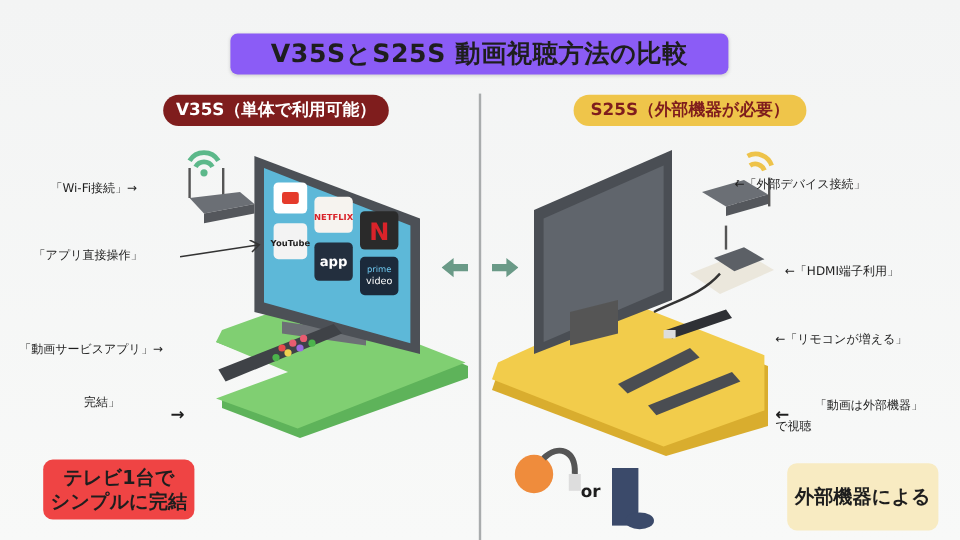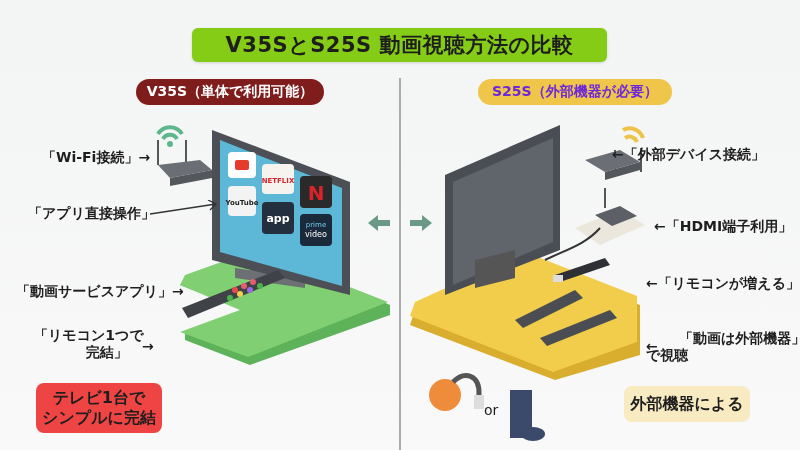--- a/index.html
+++ b/index.html
@@ -1,26 +1,26 @@
 <!DOCTYPE html>
 <html><head>
 <meta charset="utf-8">
 <style>
 *{box-sizing:border-box;margin:0;padding:0}
 body{width:800px;height:450px;overflow:hidden;background:linear-gradient(#f3f4f4,#f8f9f8);font-family:"DejaVu Sans","Liberation Sans",sans-serif;position:relative;color:#1e1e1e}
 .abs{position:absolute}
-.title{left:192px;top:28px;width:415px;height:34px;background:#84cc16;border-radius:6px;box-shadow:0 1px 3px rgba(0,0,0,.15);font-size:21px;font-weight:bold;display:flex;align-items:center;justify-content:center;letter-spacing:.5px}
+.title{left:192px;top:28px;width:415px;height:34px;background:#8b5cf6;border-radius:6px;box-shadow:0 1px 3px rgba(0,0,0,.15);font-size:21px;font-weight:bold;display:flex;align-items:center;justify-content:center;letter-spacing:.5px}
 .divider{left:399px;top:78px;width:2px;height:372px;background:#a9acad}
 .pill{height:26px;border-radius:13px;font-size:14px;font-weight:bold;display:flex;align-items:center;justify-content:center}
 .pill-l{left:136px;top:79px;width:188px;background:#7f1d1d;color:#fff}
-.pill-r{left:478px;top:79px;width:194px;background:#efc54a;color:#6d28d9}
-.lbl{font-size:14px;font-weight:bold;white-space:nowrap;line-height:17px}
+.pill-r{left:478px;top:79px;width:194px;background:#efc54a;color:#7f1d1d}
+.lbl{font-size:10px;font-weight:normal;white-space:nowrap;line-height:17px}
 .sum{border-radius:8px;font-size:16px;font-weight:bold;text-align:center;line-height:20px;display:flex;align-items:center;justify-content:center}
 .sum-l{left:36px;top:383px;width:126px;height:50px;background:#ef4444}
-.sum-r{left:624px;top:386px;width:126px;height:36px;background:#f8ebc2}
+.sum-r{left:656px;top:386px;width:126px;height:56px;background:#f8ebc2}
 </style>
 </head>
 <body>
 
 <div class="abs title">V35SとS25S 動画視聴方法の比較</div>
 <div class="abs divider"></div>
 
 <div class="abs pill pill-l">V35S（単体で利用可能）</div>
 <div class="abs pill pill-r">S25S（外部機器が必要）</div>
 
@@ -75,21 +75,20 @@
 </svg>
 
 <div class="abs lbl" style="left:42px;top:149px">「Wi-Fi接続」→</div>
 <div class="abs lbl" style="left:28px;top:205px">「アプリ直接操作」</div>
 <svg class="abs" style="left:150px;top:200px" width="70" height="20">
     <line x1="0" y1="14" x2="66" y2="4" stroke="#333" stroke-width="1.3"></line>
     <polyline points="58,0 66,4 60,10" stroke="#333" fill="none" stroke-width="1.3"></polyline>
   </svg>
 <div class="abs lbl" style="left:16px;top:283px">「動画サービスアプリ」→</div>
 <div class="abs lbl" style="left:34px;top:327px;text-align:center">
-  <div>「リモコン1つで</div>
   <div style="margin-left:36px">完結」</div>
 </div>
 <div class="abs" style="left:142px;top:338px;font-size:14px;font-weight:bold">→</div>
 <div class="abs sum sum-l">
   <div>
       <div>テレビ1台で</div>
       <div>シンプルに完結</div>
     </div>
 </div>
 
@@ -133,21 +132,21 @@
   <g>
     <circle cx="40" cy="285" r="16" fill="#ef8c3c"></circle>
     <path d="M48,272 C60,260 75,265 74,285" stroke="#555" stroke-width="5" fill="none"></path>
     <rect x="69" y="285" width="10" height="14" fill="#ddd"></rect>
   </g>
   <g>
     <rect x="105" y="280" width="22" height="48" fill="#3b4a6a"></rect>
     <ellipse cx="128" cy="324" rx="12" ry="7" fill="#3b4a6a"></ellipse>
   </g>
 </svg>
-<div class="abs" style="left:484px;top:402px;font-size:14px;font-weight:normal">or</div>
+<div class="abs" style="left:484px;top:402px;font-size:14px;font-weight:bold">or</div>
 
 <div class="abs lbl" style="left:612px;top:146px">←「外部デバイス接続」</div>
 <div class="abs lbl" style="left:654px;top:218px">←「HDMI端子利用」</div>
 <div class="abs lbl" style="left:646px;top:275px">←「リモコンが増える」</div>
 <div class="abs lbl" style="left:646px;top:330px">
   <div style="margin-left:33px">「動画は外部機器」</div>
   <div style="">で視聴</div>
 </div>
 <div class="abs" style="left:646px;top:338px;font-size:14px;font-weight:bold">←</div>
 <div class="abs sum sum-r">

